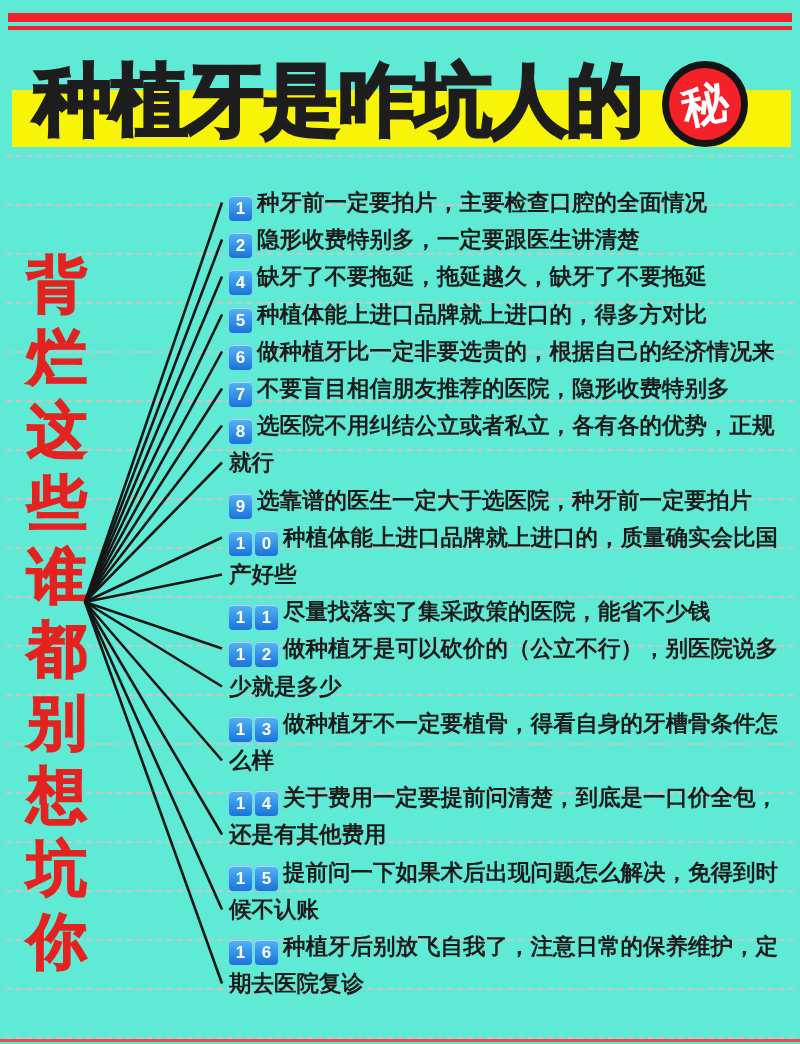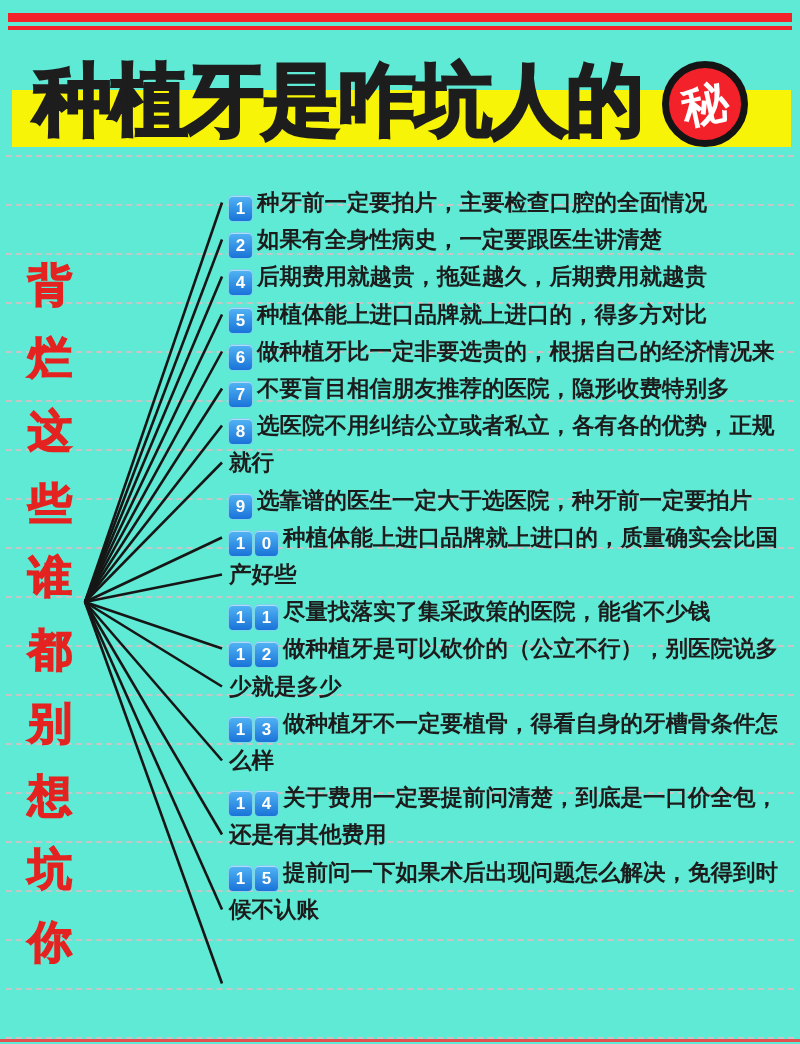--- a/index.html
+++ b/index.html
@@ -32,23 +32,23 @@
     position:absolute;left:662px;top:61px;width:72px;height:72px;
     background:#f3222a;border:7px solid #141414;border-radius:50%;
     display:flex;align-items:center;justify-content:center;
   }
   .secret-badge .glyph{
     color:#ffffff;font-size:46px;font-weight:900;line-height:1;
     transform:rotate(-12deg);
   }
   
   .slogan{
-    position:absolute;left:16px;top:248px;width:56px;
-    font-size:44px;line-height:73px;font-weight:900;color:#e42320;
-    word-break:break-all;text-align:right;
+    position:absolute;left:27px;top:248px;width:56px;
+    font-size:60px;line-height:73px;font-weight:900;color:#e42320;
+    word-break:break-all;text-align:left;
     -webkit-text-stroke:1.5px #e42320;
   }
   
   svg.rays{position:absolute;left:0;top:0;pointer-events:none;}
   
   .list{
     position:absolute;left:229px;top:184px;width:553px;
     font-size:22.5px;line-height:37.2px;font-weight:700;color:#1c1c1c;
   }
   .item{display:block;}
@@ -116,29 +116,30 @@
       <line x1="85" y1="602" x2="222" y2="648.5" stroke="#161616" stroke-width="2.6"></line>
       <line x1="85" y1="602" x2="222" y2="686.5" stroke="#161616" stroke-width="2.6"></line>
       <line x1="85" y1="602" x2="222" y2="760.5" stroke="#161616" stroke-width="2.6"></line>
       <line x1="85" y1="602" x2="222" y2="834.5" stroke="#161616" stroke-width="2.6"></line>
       <line x1="85" y1="602" x2="222" y2="909.5" stroke="#161616" stroke-width="2.6"></line>
       <line x1="85" y1="602" x2="222" y2="983.5" stroke="#161616" stroke-width="2.6"></line>
     </svg>
 
   <div class="list" id="list">
       <div class="item"><span class="badges"><span class="badge">1</span></span><span>种牙前一定要拍片，主要检查口腔的全面情况</span></div>
-      <div class="item"><span class="badges"><span class="badge">2</span></span><span>如果有全身性病史，一定要跟医生讲清楚</span></div>
-      <div class="item"><span class="badges"><span class="badge">4</span></span><span>后期费用就越贵，拖延越久，后期费用就越贵</span></div>
+      <div class="item"><span class="badges"><span class="badge">2</span></span><span>隐形收费特别多，一定要跟医生讲清楚</span></div>
+      <div class="item"><span class="badges"><span class="badge">4</span></span><span>缺牙了不要拖延，拖延越久，缺牙了不要拖延</span></div>
       <div class="item"><span class="badges"><span class="badge">5</span></span><span>种植体能上进口品牌就上进口的，得多方对比</span></div>
       <div class="item"><span class="badges"><span class="badge">6</span></span><span>做种植牙比一定非要选贵的，根据自己的经济情况来</span></div>
       <div class="item"><span class="badges"><span class="badge">7</span></span><span>不要盲目相信朋友推荐的医院，隐形收费特别多</span></div>
       <div class="item"><span class="badges"><span class="badge">8</span></span><span>选医院不用纠结公立或者私立，各有各的优势，正规就行</span></div>
       <div class="item"><span class="badges"><span class="badge">9</span></span><span>选靠谱的医生一定大于选医院，种牙前一定要拍片</span></div>
       <div class="item"><span class="badges"><span class="badge">1</span><span class="badge">0</span></span><span>种植体能上进口品牌就上进口的，质量确实会比国产好些</span></div>
       <div class="item"><span class="badges"><span class="badge">1</span><span class="badge">1</span></span><span>尽量找落实了集采政策的医院，能省不少钱</span></div>
       <div class="item"><span class="badges"><span class="badge">1</span><span class="badge">2</span></span><span>做种植牙是可以砍价的（公立不行），别医院说多少就是多少</span></div>
       <div class="item"><span class="badges"><span class="badge">1</span><span class="badge">3</span></span><span>做种植牙不一定要植骨，得看自身的牙槽骨条件怎么样</span></div>
       <div class="item"><span class="badges"><span class="badge">1</span><span class="badge">4</span></span><span>关于费用一定要提前问清楚，到底是一口价全包，还是有其他费用</span></div>
       <div class="item"><span class="badges"><span class="badge">1</span><span class="badge">5</span></span><span>提前问一下如果术后出现问题怎么解决，免得到时候不认账</span></div>
+      <div class="item"><span class="badges"><span class="badge">1</span><span class="badge">6</span></span><span>种植牙后别放飞自我了，注意日常的保养维护，定期去医院复诊</span></div>
     </div>
 
   <div class="bar-bottom"></div>
 </div>
 
 </body></html>

